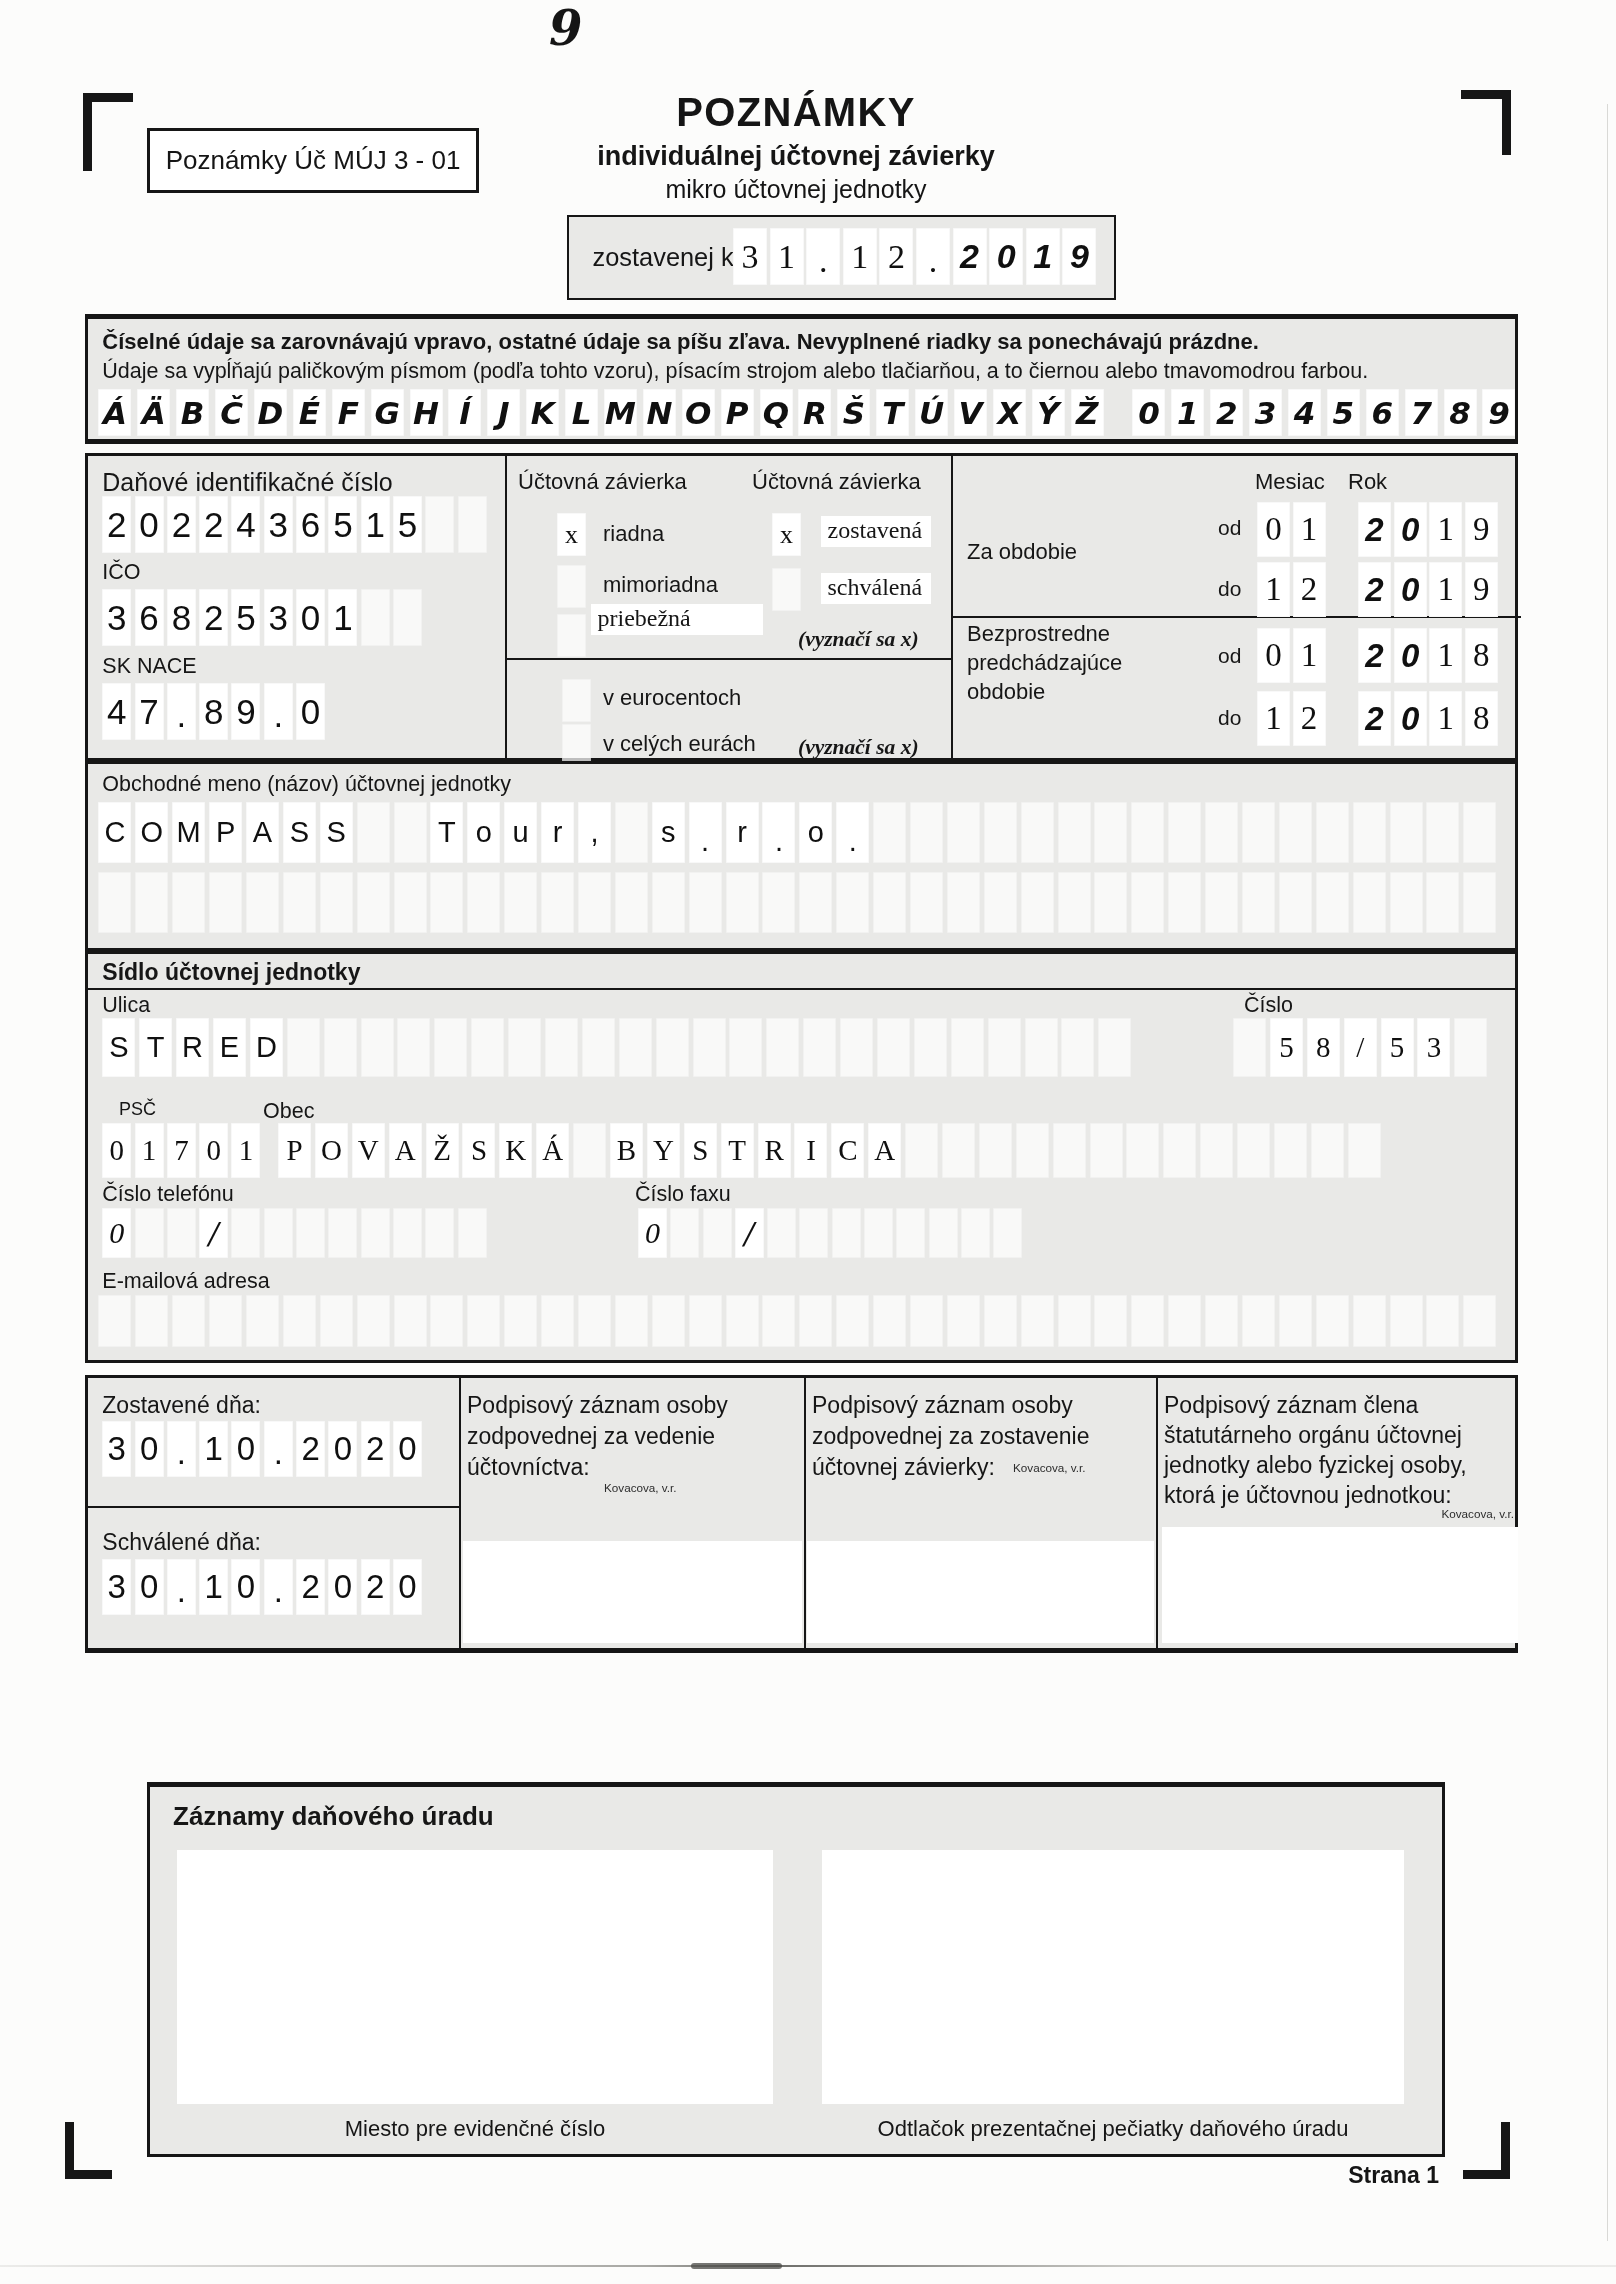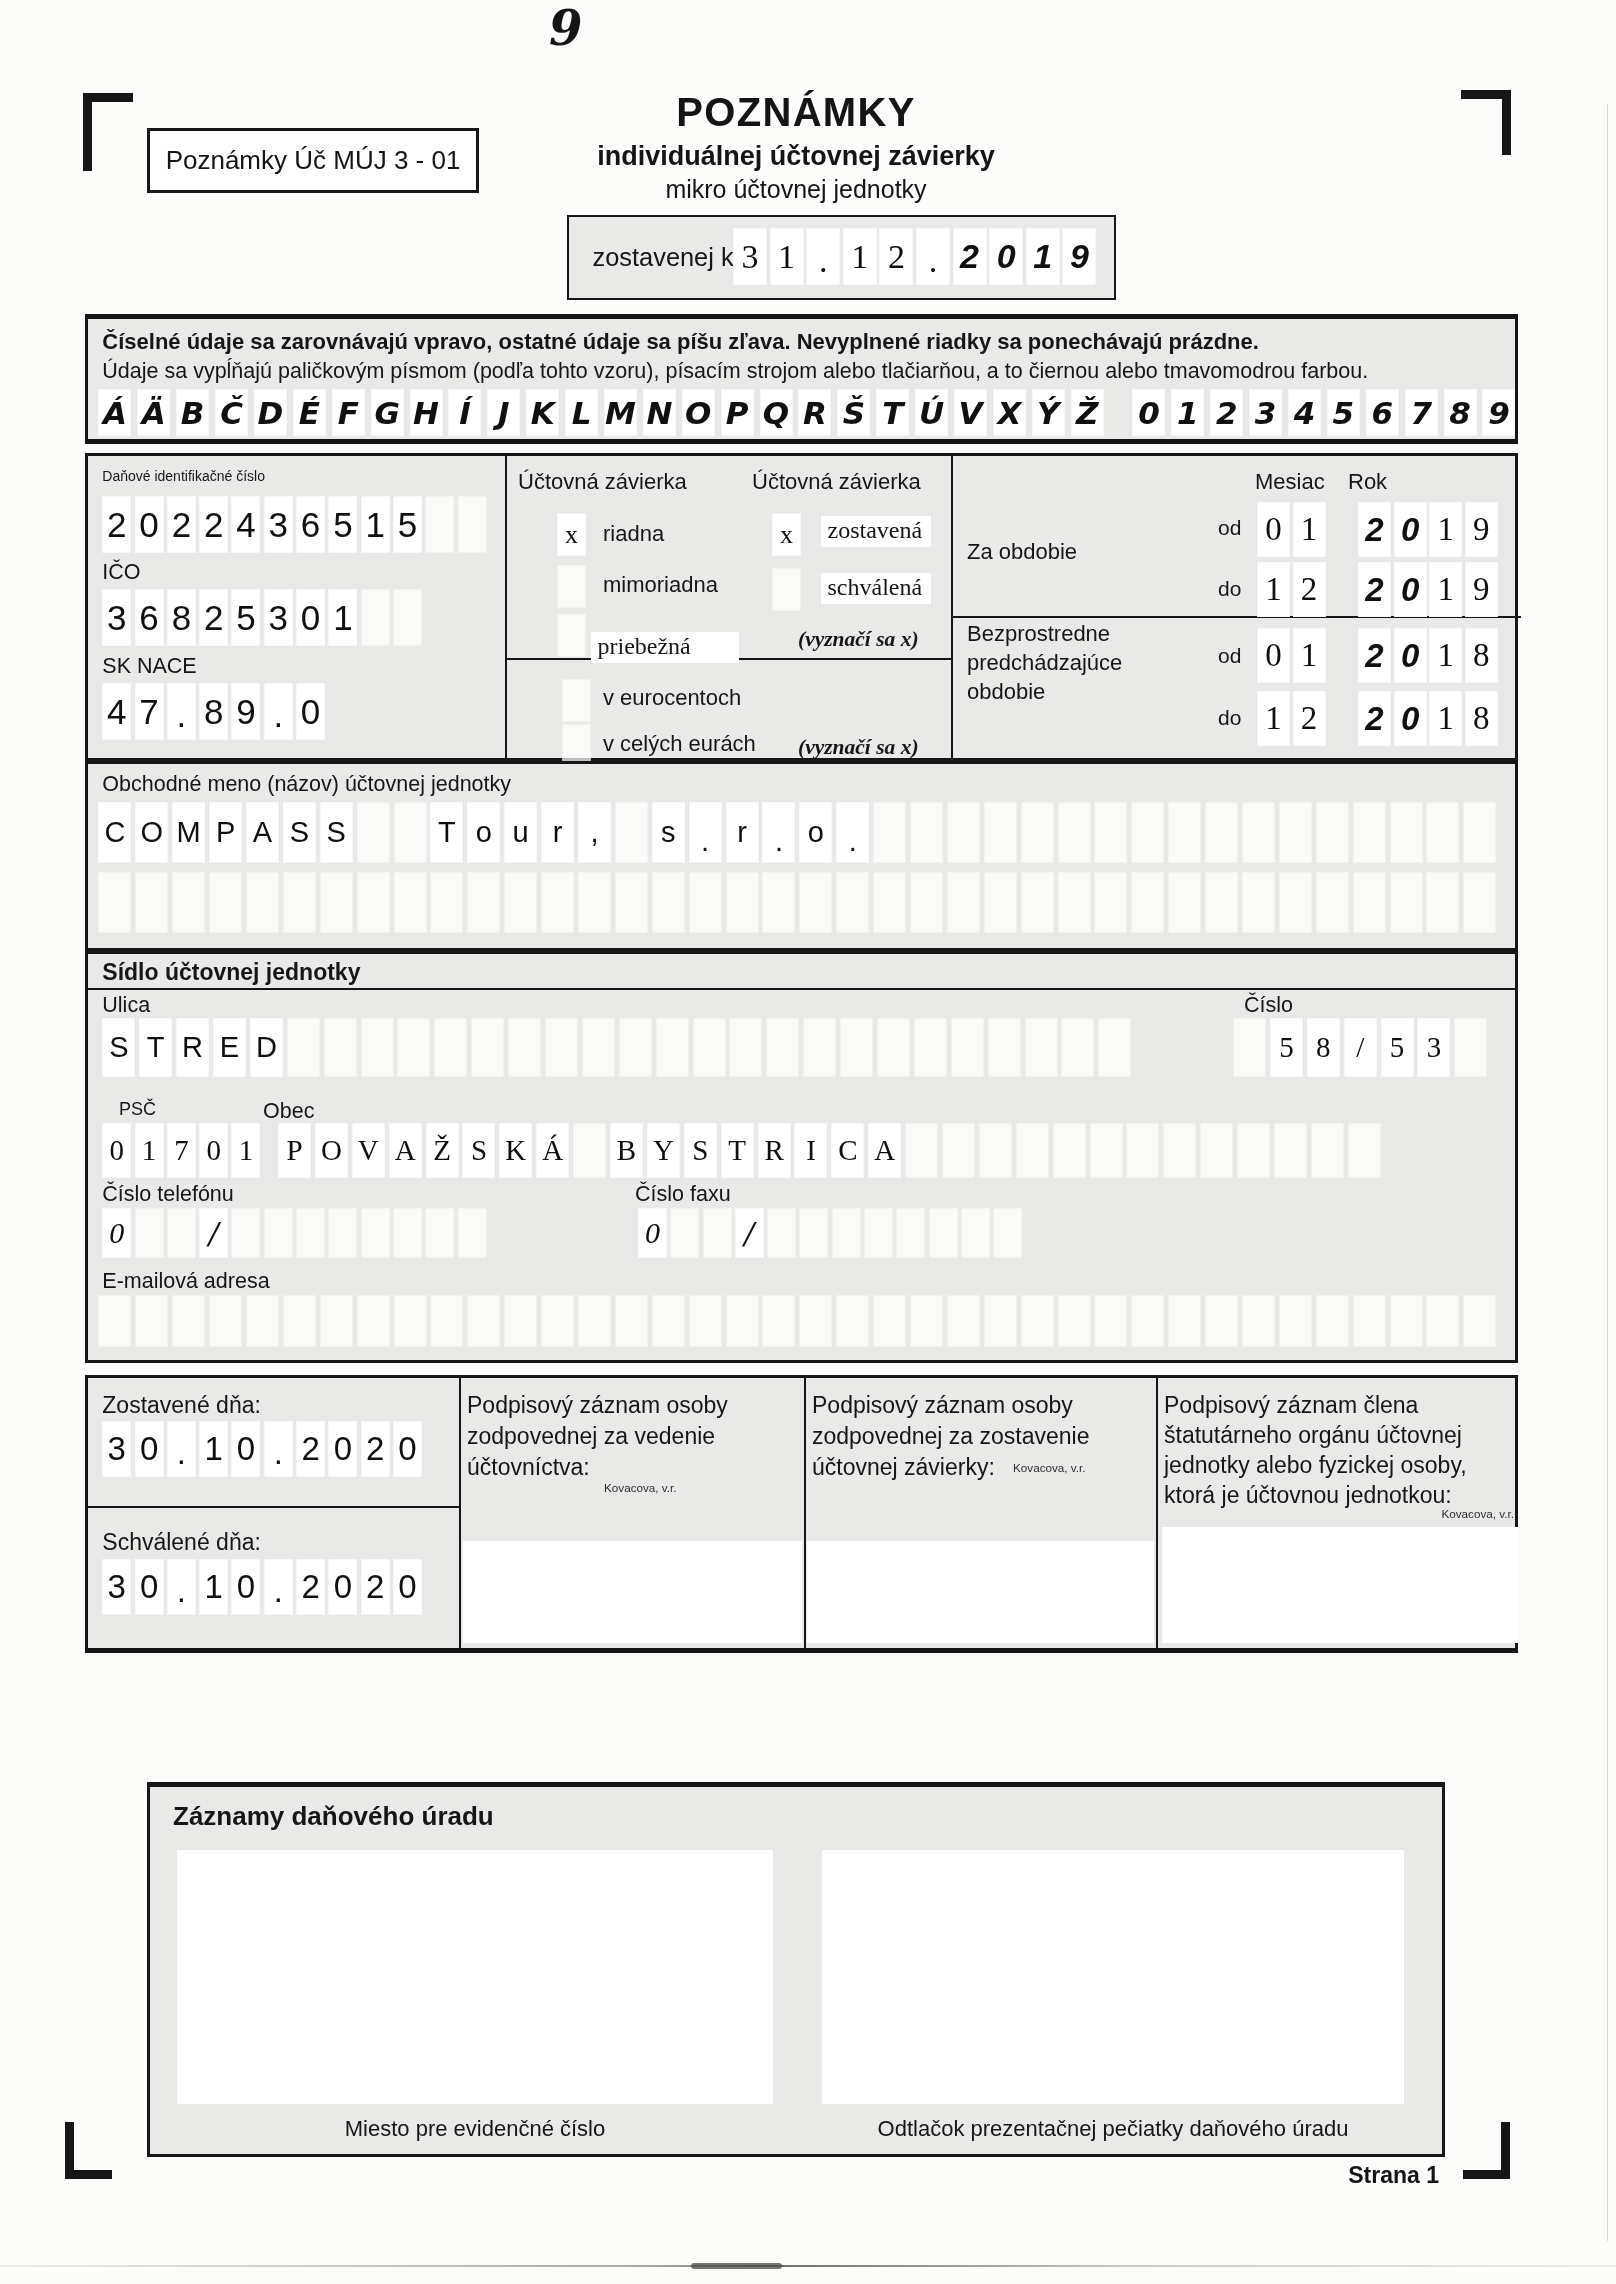--- a/index.html
+++ b/index.html
@@ -110,21 +110,21 @@
         <span class="cell">9</span>
       </div>
   </div>
 
   <div class="box" style="left:85px;top:453px;width:1433px;height:308px;">
     <div class="vline" style="left:417px;top:0;height:100%;"></div>
     <div class="vline" style="left:863px;top:0;height:100%;"></div>
     <div class="hline" style="left:417px;top:202px;width:448px;"></div>
     <div class="hline" style="left:863px;top:160px;width:570px;"></div>
 
-    <span class="lbl" style="left:14.3px;top:11.7px;font-size:14px;">Daňové identifikačné číslo</span>
+    <span class="lbl" style="left:14.3px;top:11.7px;font-size:25px;">Daňové identifikačné číslo</span>
     <div class="cellrow" style="left:14.3px;top:40px;--cw:29px;--ch:57px;--fs:35px;--gap:3.3px;">
         <span class="cell">2</span>
         <span class="cell">0</span>
         <span class="cell">2</span>
         <span class="cell">2</span>
         <span class="cell">4</span>
         <span class="cell">3</span>
         <span class="cell">6</span>
         <span class="cell">5</span>
         <span class="cell">1</span>
@@ -173,21 +173,21 @@
       </div>
     <span class="lbl" style="left:515px;top:116px;font-size:22px;">mimoriadna</span>
     <div class="cellrow serif" style="left:684px;top:112px;--cw:29px;--ch:43px;--fs:26px;">
         <span class="cell blank"></span>
       </div>
     <span class="lbl serif-lbl onwhite" style="left:733px;top:117px;font-size:24px;">schválená</span>
 
     <div class="cellrow serif" style="left:469px;top:158px;--cw:29px;--ch:43px;--fs:26px;">
         <span class="cell blank"></span>
       </div>
-    <span class="lbl serif-lbl onwhite" style="left:503px;top:176px;font-size:24px;padding-right:48px;">priebežná</span>
+    <span class="lbl serif-lbl onwhite" style="left:503px;top:148px;font-size:24px;padding-right:72px;">priebežná</span>
     <span class="lbl serif-lbl" style="left:710px;top:171px;font-size:21.5px;font-style:italic;font-weight:700;">(vyznačí sa x)</span>
 
     <div class="cellrow serif" style="left:474px;top:223px;--cw:29px;--ch:43px;--fs:26px;">
         <span class="cell blank"></span>
       </div>
     <span class="lbl" style="left:515px;top:229px;font-size:22px;">v eurocentoch</span>
     <div class="cellrow serif" style="left:474px;top:268px;--cw:29px;--ch:43px;--fs:26px;">
         <span class="cell blank"></span>
       </div>
     <span class="lbl" style="left:515px;top:275px;font-size:22px;">v celých eurách</span>

